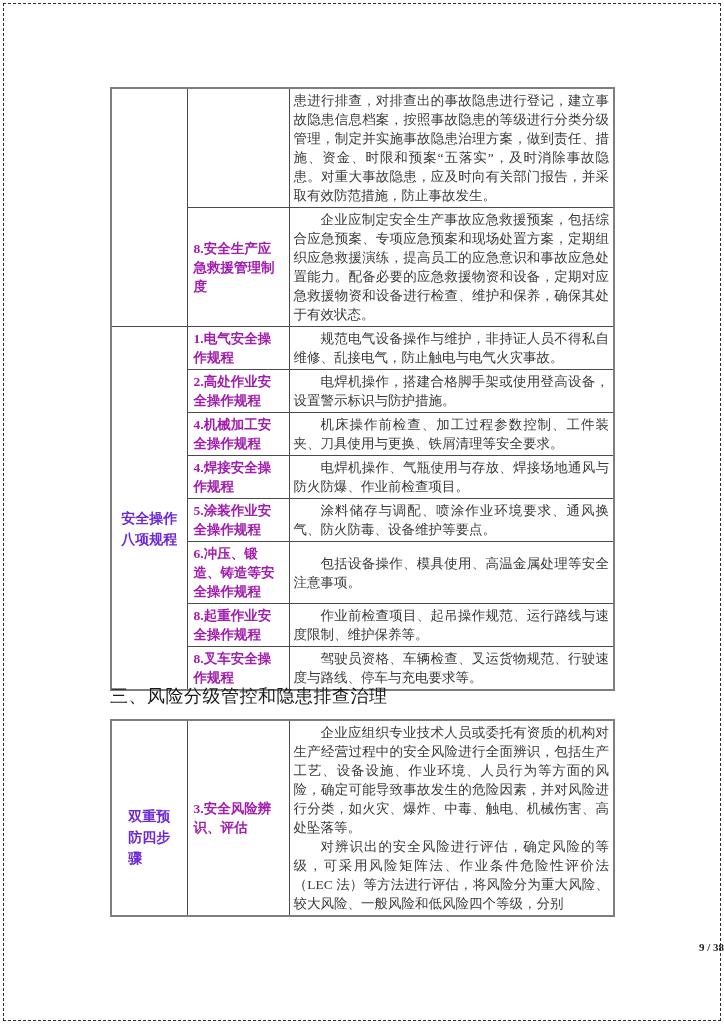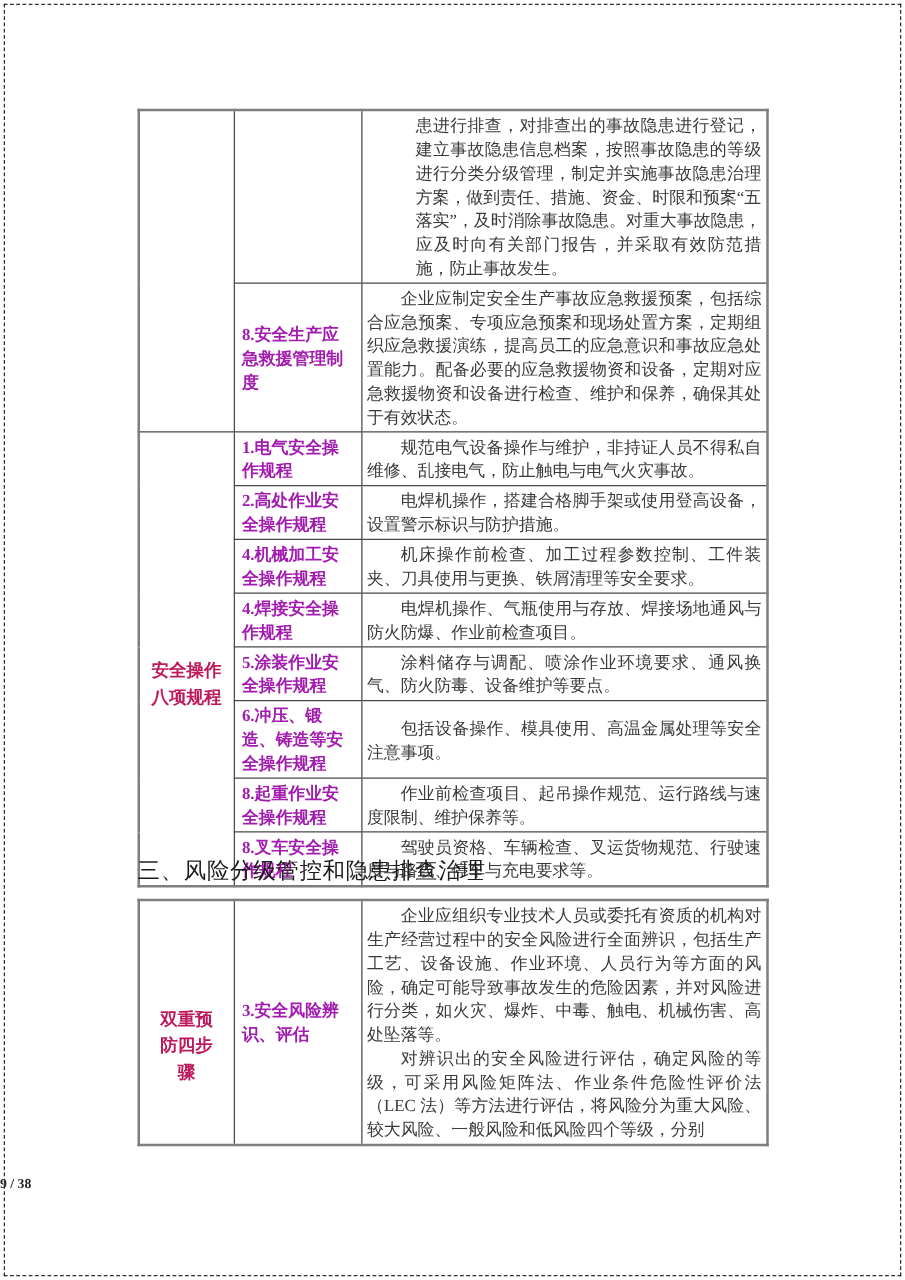--- a/index.html
+++ b/index.html
@@ -33,63 +33,63 @@
   col.c-cat   { width: 76px; }
   col.c-label { width: 102px; }
   col.c-body  { width: 325px; }
   td.cat-cell {
     text-align: center;
     padding: 2px;
   }
   .cat-text {
     display: inline-block;
     font-weight: bold;
-    color: #be185d;
+    color: #6d28d9;
     font-size: 14px;
     line-height: 21px;
-    text-align: center;
+    text-align: left;
     margin-top: 41px;
   }
   .cat-text.w4 { width: 4em; }
   .cat-text.w3 { width: 3em; font-family: Liberation Mono, monospace; }
   td.label-cell {
     padding: 2px 4px 2px 6px;
     font-weight: bold;
     color: #a21caf;
     font-size: 13.5px;
     line-height: 19px;
     line-break: strict;
   }
   td.body-cell {
     padding: 2px 4px;
     font-size: 13.5px;
     line-height: 19px;
     text-align: justify;
     color: #3a3a3a;
   }
   td.body-cell p { text-indent: 2em; }
-  td.body-cell p.no-indent { text-indent: 0; margin-left: 39px; }
+  td.body-cell p.no-indent { text-indent: 0; }
   .section-heading {
     position: absolute;
     left: 110px;
     top: 684px;
     width: 503px;
     font-family: "Liberation Sans", "DejaVu Sans", sans-serif;
     font-weight: normal;
     font-size: 18px;
     letter-spacing: 0.5px;
     color: #1a1a1a;
     white-space: nowrap;
   }
   .page-footer {
     position: absolute;
     top: 941px;
     left: 0;
     width: 724px;
-    text-align: left;
+    text-align: right;
     font-weight: bold;
     font-size: 11px;
     color: #222222;
   }
 </style>
 </head>
 <body>
 
 <div class="page-border"></div>
 

